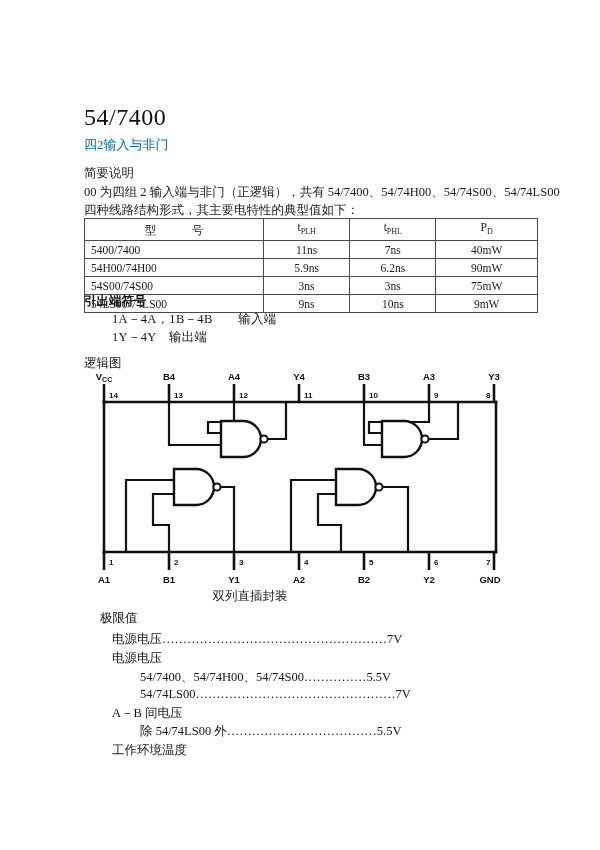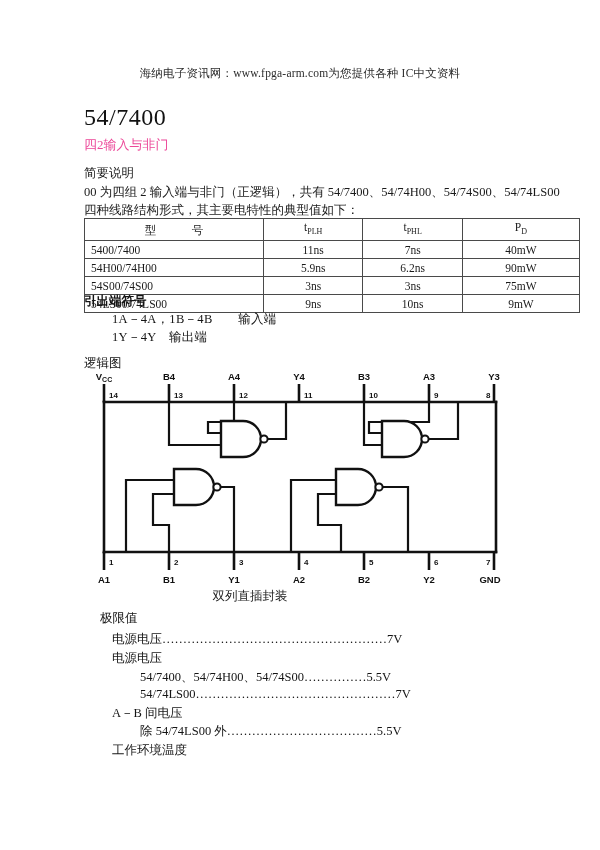--- a/index.html
+++ b/index.html
@@ -41,21 +41,21 @@
     left: 84px;
     font-size: 24px;
     letter-spacing: 0.5px;
     color: #111;
   }
   .doc-subtitle {
     position: absolute;
     top: 136px;
     left: 84px;
     font-size: 13px;
-    color: #ec4899;
+    color: #0369a1;
   }
 
   
   .section-label {
     position: absolute;
     font-size: 12.5px;
     color: #141414;
   }
   .intro-1 { top: 165px; left: 84px; }
   .intro-2 {
@@ -71,21 +71,21 @@
     left: 84px;
     font-size: 12.5px;
     white-space: nowrap;
   }
 
   
   .spec-table {
     position: absolute;
     top: 218px;
     left: 84px;
-    width: 496px;
+    width: 454px;
     border-collapse: collapse;
     font-size: 11.5px;
   }
   .spec-table th,
   .spec-table td {
     border: 1px solid #4a4a4a;
     padding: 1px 6px;
     height: 15px;
     line-height: 14px;
   }
@@ -137,21 +137,20 @@
   .lim-5 { top: 705px; left: 112px; }
   .lim-6 { top: 723px; left: 140px; }
   .lim-7 { top: 742px; left: 112px; }
   .leader { letter-spacing: 0px; }
 </style>
 </head>
 <body>
 
 <div class="page">
 
-  <div class="site-header">海纳电子资讯网：www.fpga-arm.com为您提供各种 IC中文资料</div>
 
   <div class="doc-title">54/7400</div>
   <div class="doc-subtitle">四2输入与非门</div>
 
   <div class="section-label intro-1">简要说明</div>
   <div class="intro-2">00 为四组 2 输入端与非门（正逻辑），共有 54/7400、54/74H00、54/74S00、54/74LS00</div>
   <div class="intro-3">四种线路结构形式，其主要电特性的典型值如下：</div>
 
   <table class="spec-table">
     <thead>

